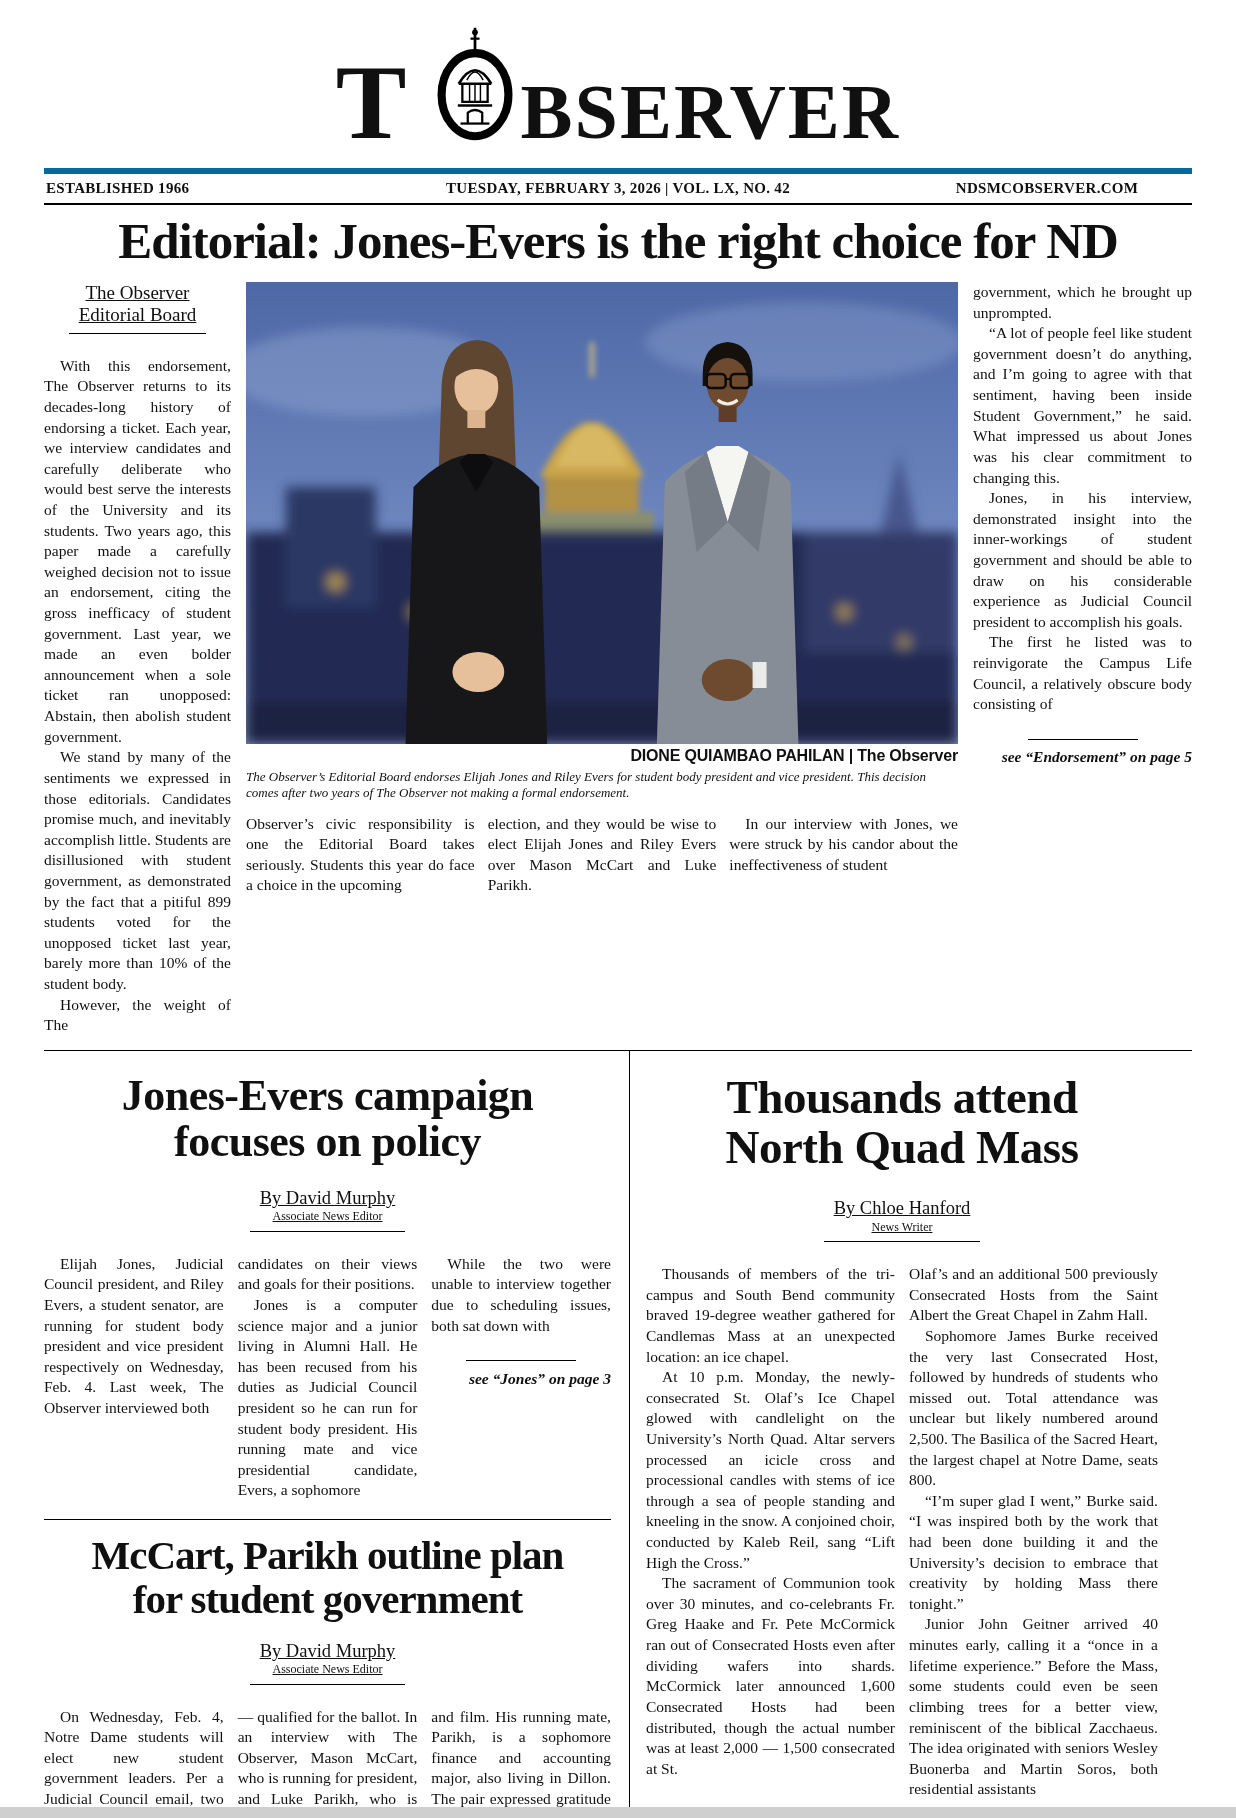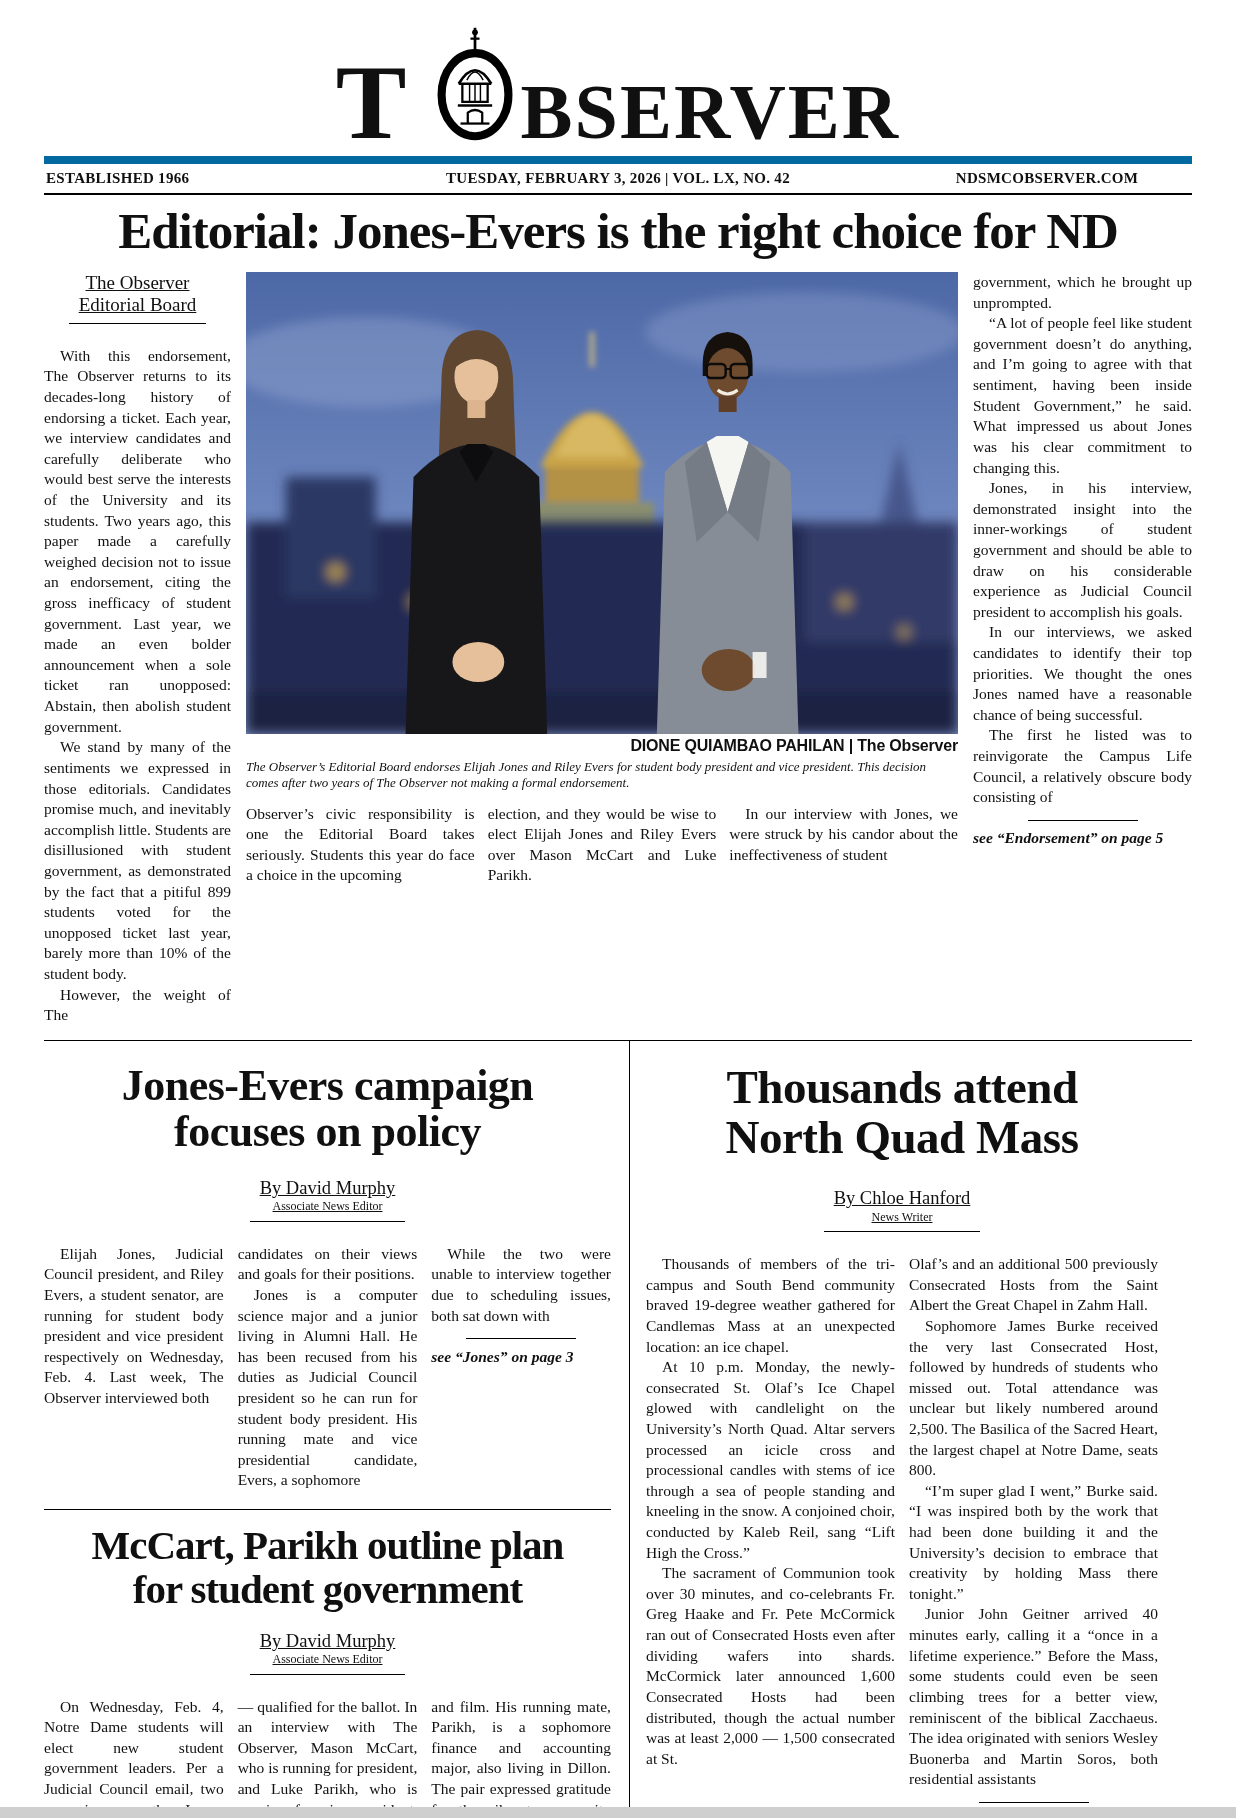--- a/index.html
+++ b/index.html
@@ -10,21 +10,21 @@
   
   .masthead { text-align:center; padding-top:26px; }
   .mast-line { display:inline-flex; align-items:baseline; line-height:1; font-weight:bold; letter-spacing:2px; }
   .mast-big { font-size:106px; }
   .mast-small { font-size:78px; }
   .mast-gap { width:20px; }
   .dome-svg { vertical-align:-6px; margin:0 3px; overflow:visible; }
   .tagline { font-weight:bold; font-size:19px; letter-spacing:.4px; margin-top:10px; }
 
   
-  .infobar { border-top:8px solid #0369a1; border-bottom:2px solid #000;
+  .infobar { margin-top:12px; border-top:6px solid #0369a1; border-bottom:2px solid #000;
     display:flex; align-items:center; padding:6px 2px; font-weight:bold; font-size:15px; letter-spacing:.3px; }
   .infobar .left, .infobar .right { flex:1; }
   .infobar .center { flex:2; text-align:center; }
   .infobar .right { text-align:center; }
 
   
   .main-headline { text-align:center; font-weight:bold; font-size:51px; letter-spacing:-1px;
     margin:10px 0 14px; line-height:1.04; }
   .story-headline { text-align:center; font-weight:bold; line-height:1.06; letter-spacing:-.5px; }
 
@@ -34,21 +34,21 @@
   .btxt p.cont { text-indent:0; }
 
   
   .byline-wrap { text-align:center; }
   .byline { display:inline-block; border-bottom:1.5px solid #000; padding:0 10px 7px; margin-bottom:22px;text-decoration:underline; }
   .byline .bname { font-size:18.5px; line-height:1.15; }
   .byline .brole { font-size:12px; line-height:1.2; }
   .byline.board .bname { font-size:19px; }
 
   
-  .jump { margin-top:12px; text-align:left; font-style:italic; font-weight:bold; font-size:15.5px; }
+  .jump { margin-top:24px; text-align:right; font-style:italic; font-weight:bold; font-size:15.5px; }
   .jump::before { content:""; display:block; width:110px; border-top:1.5px solid #000; margin:0 auto 8px; }
 
   
   .main-grid { display:grid; grid-template-columns:187px 712px 219px; column-gap:15px; }
   .photo { width:100%; height:462px; display:block; background:#5a74ad; }
   .credit { text-align:right; font-family:"Liberation Sans", sans-serif; font-weight:bold;
     font-size:16px; letter-spacing:-.2px; margin-top:3px; }
   .caption { font-style:italic; font-size:13px; line-height:1.25; margin-top:4px; }
   .sub3 { display:grid; grid-template-columns:repeat(3,1fr); column-gap:13px; margin-top:12px; }
 
@@ -196,21 +196,20 @@
             <p>In our interview with Jones, we were struck by his candor about the ineffectiveness of student</p>
           </div>
       </div>
     </div>
 
     <div>
       <div class="btxt">
         <p class="cont">government, which he brought up unprompted.</p>
         <p>“A lot of people feel like student government doesn’t do anything, and I’m going to agree with that sentiment, having been inside Student Government,” he said. What impressed us about Jones was his clear commitment to changing this.</p>
         <p>Jones, in his interview, demonstrated insight into the inner-workings of student government and should be able to draw on his considerable experience as Judicial Council president to accomplish his goals.</p>
-        <p>In our interviews, we asked candidates to identify their top priorities. We thought the ones Jones named have a reasonable chance of being successful.</p>
         <p>The first he listed was to reinvigorate the Campus Life Council, a relatively obscure body consisting of</p>
       </div>
       <div class="jump">see “Endorsement” on page 5</div>
     </div>
   </div>
 
   <div class="hr"></div>
 
   <div class="row2">
 

